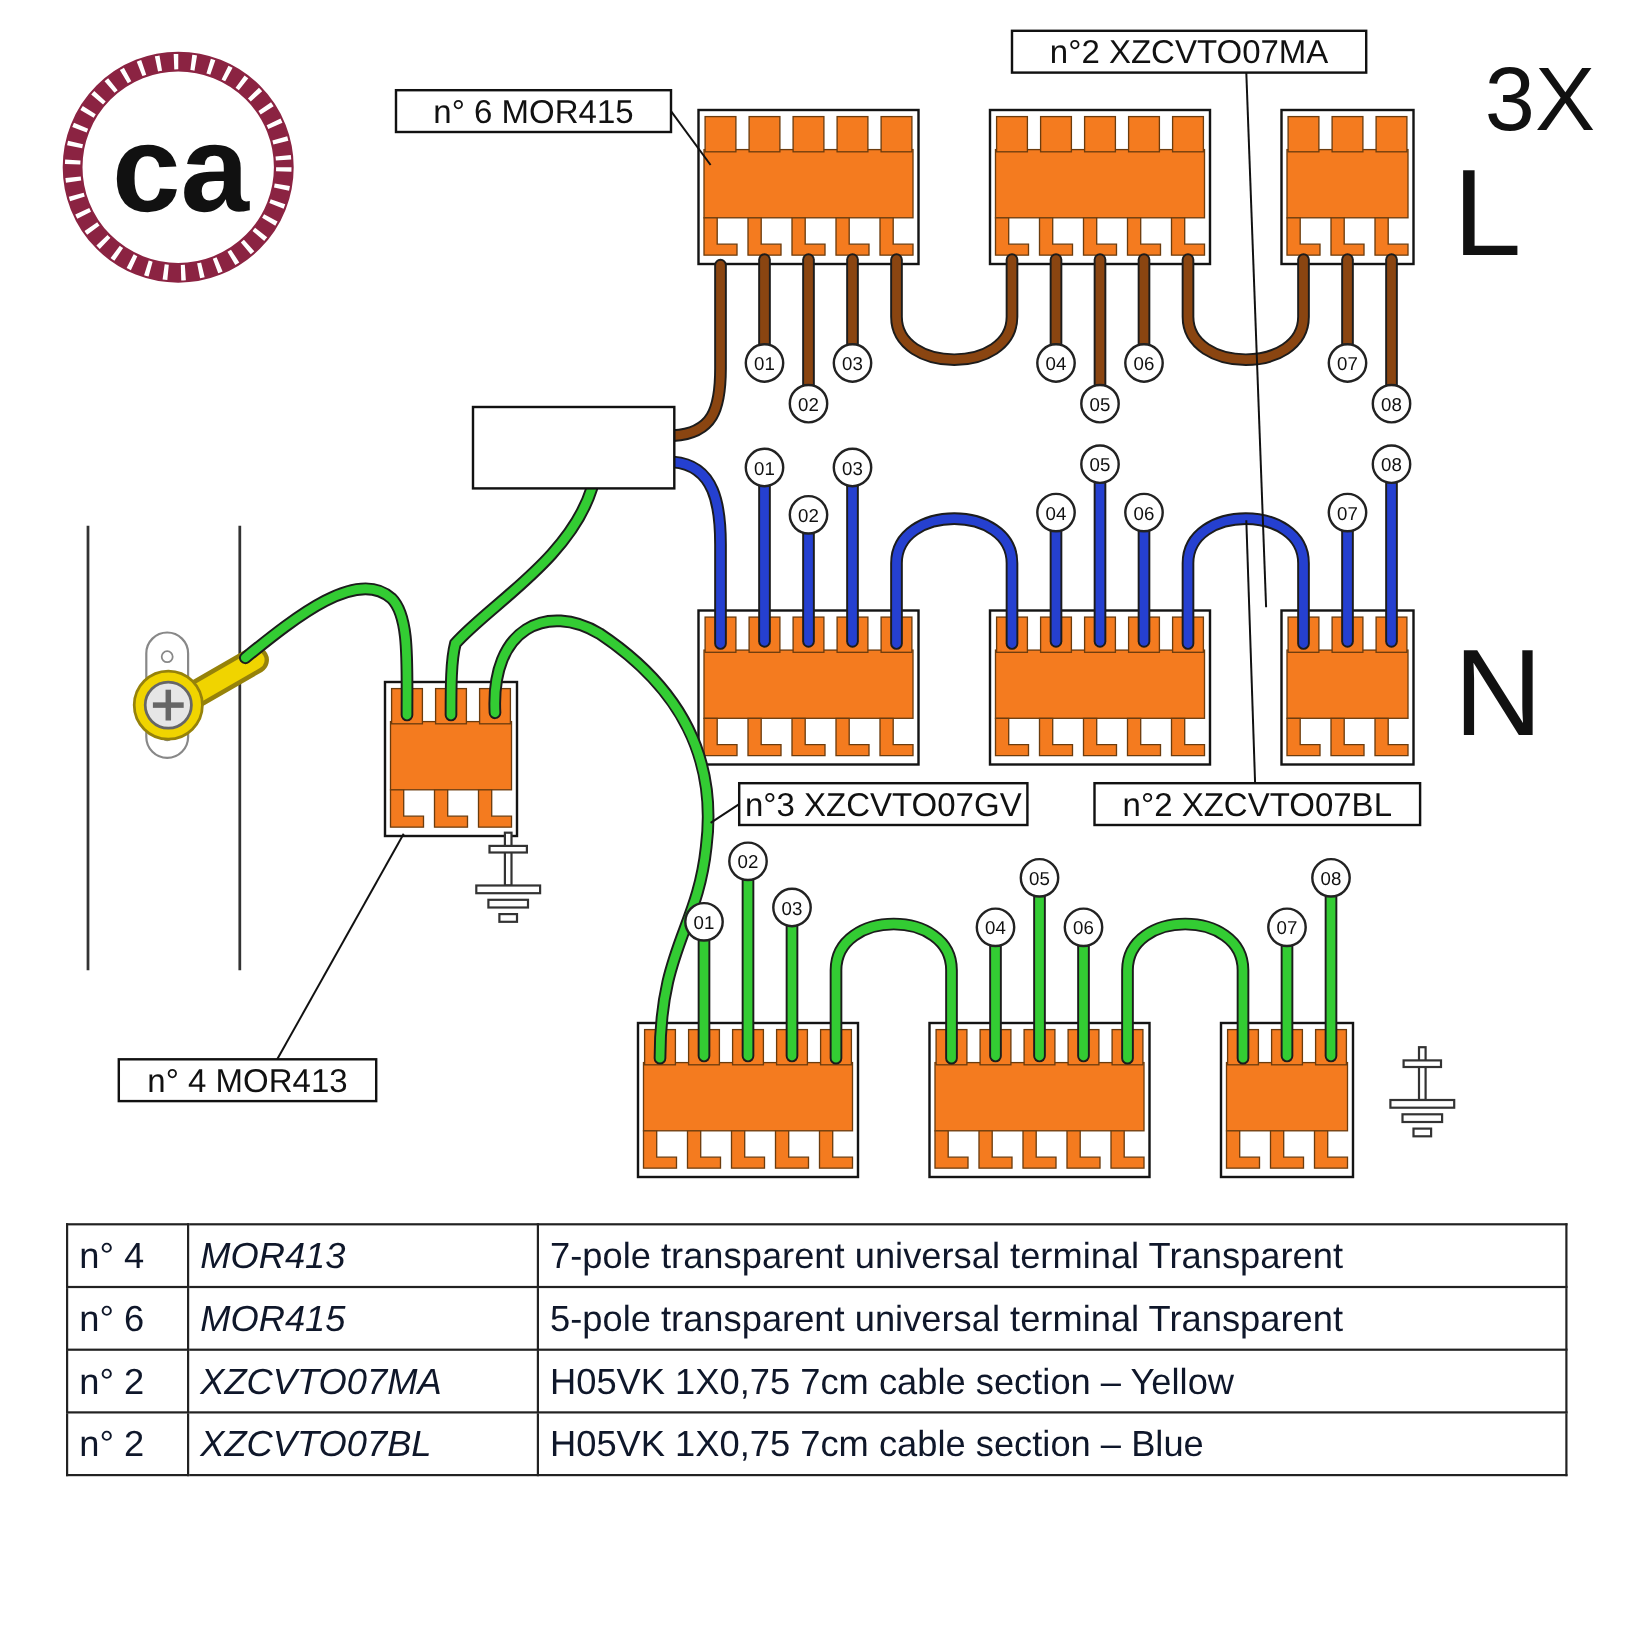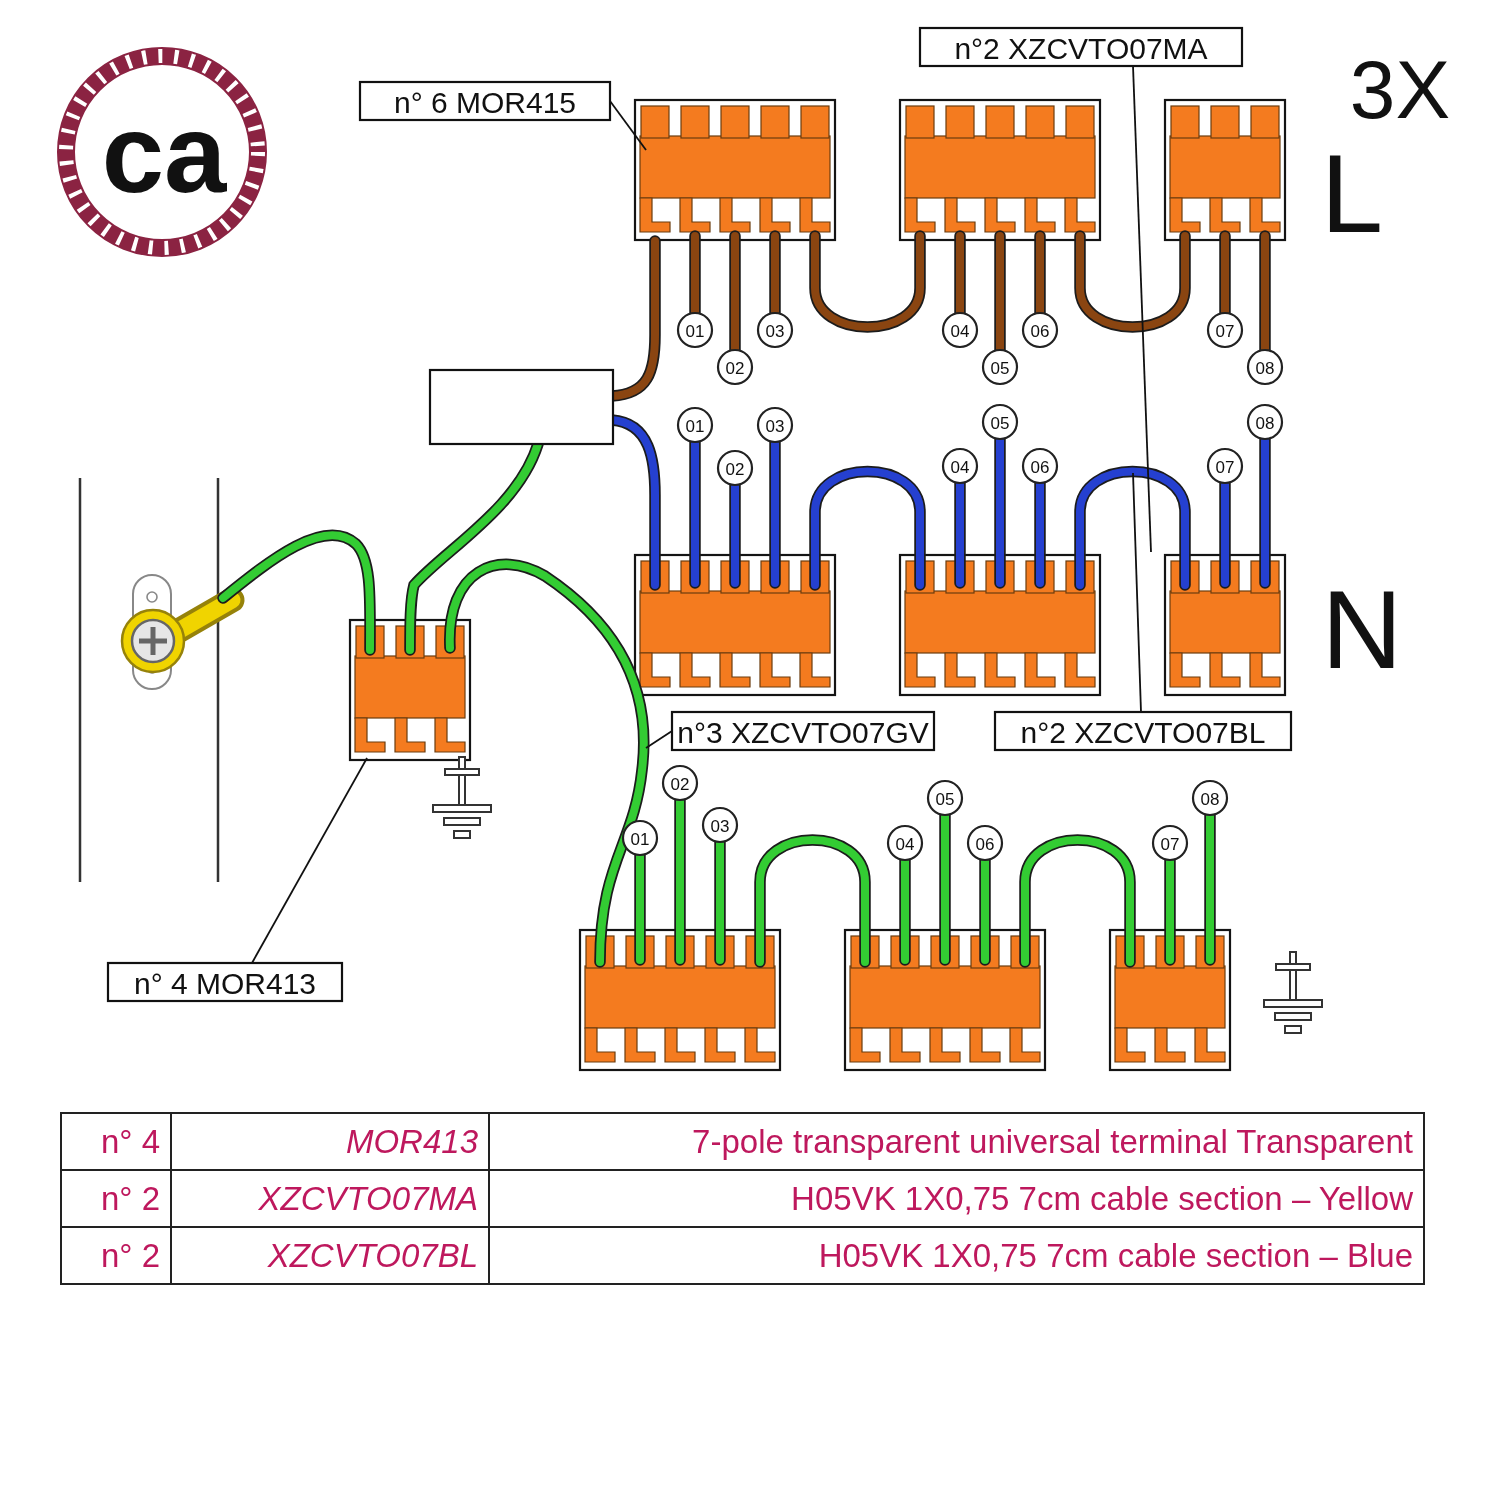--- a/index.html
+++ b/index.html
@@ -26,21 +26,21 @@
   
   .callout rect{fill:#fff;stroke:#111;stroke-width:2.2;}
   .callout text{font-size:30px;text-anchor:middle;dominant-baseline:central;}
   .leader{stroke:#111;stroke-width:1.8;fill:none;}
 
   .corner-letter{text-anchor:middle;}
   .earth rect{fill:#fff;stroke:#333;stroke-width:2;}
 
   
   table.parts{position:absolute;left:60px;top:1112px;width:1365px;border-collapse:collapse;
-              font-size:33px;color:#be185d;table-layout:fixed;text-align:right;}
+              font-size:33px;color:#0f172a;table-layout:fixed;}
   table.parts td{border:2px solid #222;height:55px;padding:0 10px;white-space:nowrap;
                  overflow:hidden;vertical-align:middle;}
   td.c-qty{width:88px;}
   td.c-code{width:296px;font-style:italic;}
 </style>
 </head>
 <body>
 
 <div class="stage">
 
@@ -338,20 +338,25 @@
 </svg>
 
 <table class="parts">
   <tbody>
     <tr>
       <td class="c-qty">n° 4</td>
       <td class="c-code">MOR413</td>
       <td class="c-desc">7-pole transparent universal terminal Transparent</td>
     </tr>
     <tr>
+      <td class="c-qty">n° 6</td>
+      <td class="c-code">MOR415</td>
+      <td class="c-desc">5-pole transparent universal terminal Transparent</td>
+    </tr>
+    <tr>
       <td class="c-qty">n° 2</td>
       <td class="c-code">XZCVTO07MA</td>
       <td class="c-desc">H05VK 1X0,75 7cm cable section – Yellow</td>
     </tr>
     <tr>
       <td class="c-qty">n° 2</td>
       <td class="c-code">XZCVTO07BL</td>
       <td class="c-desc">H05VK 1X0,75 7cm cable section – Blue</td>
     </tr>
   </tbody>

